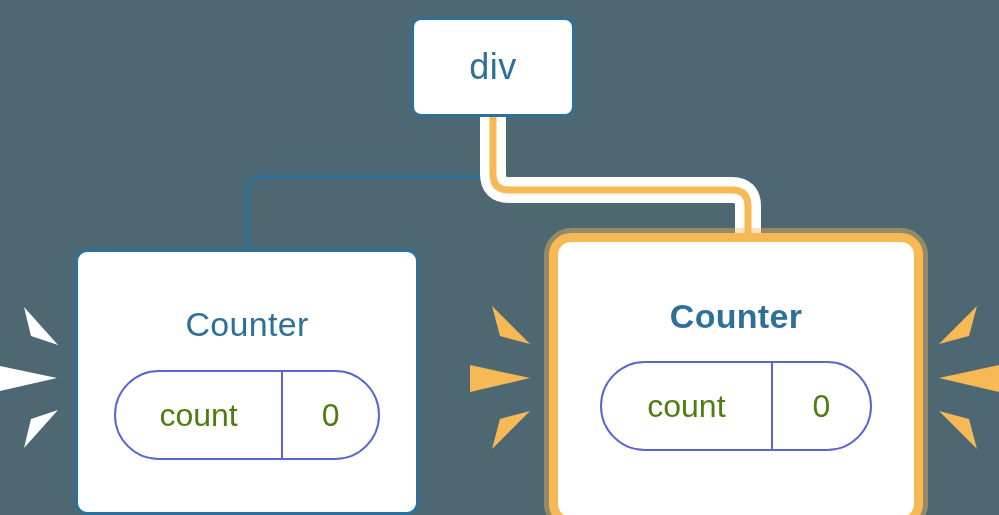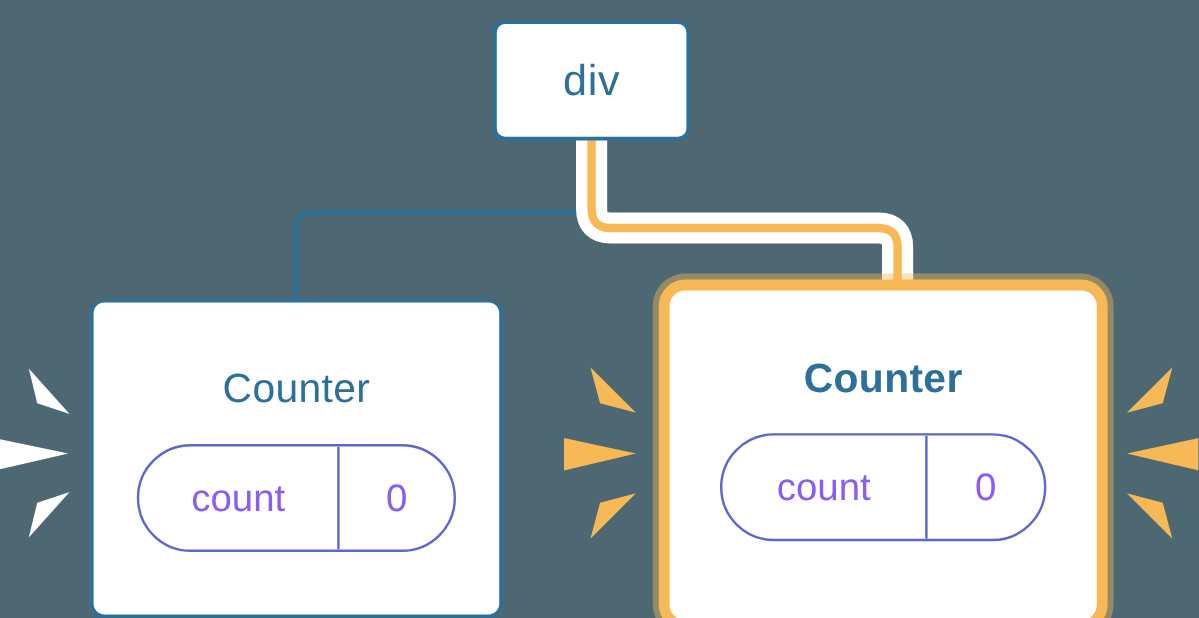--- a/index.html
+++ b/index.html
@@ -91,21 +91,21 @@
   }
   .node-counter-right .pill {
     margin-top: 25px;
     width: 268px;
     height: 86px;
   }
   .pill-key, .pill-val {
     display: flex;
     align-items: center;
     justify-content: center;
-    color: #8b5cf6;
+    color: #4d7c0f;
     font-size: 32px;
   }
   .pill-key {
     flex: 0 0 63%;
     border-right: 2px solid #5c66cf;
   }
   .pill-val {
     flex: 1 1 auto;
   }
   .ray {

